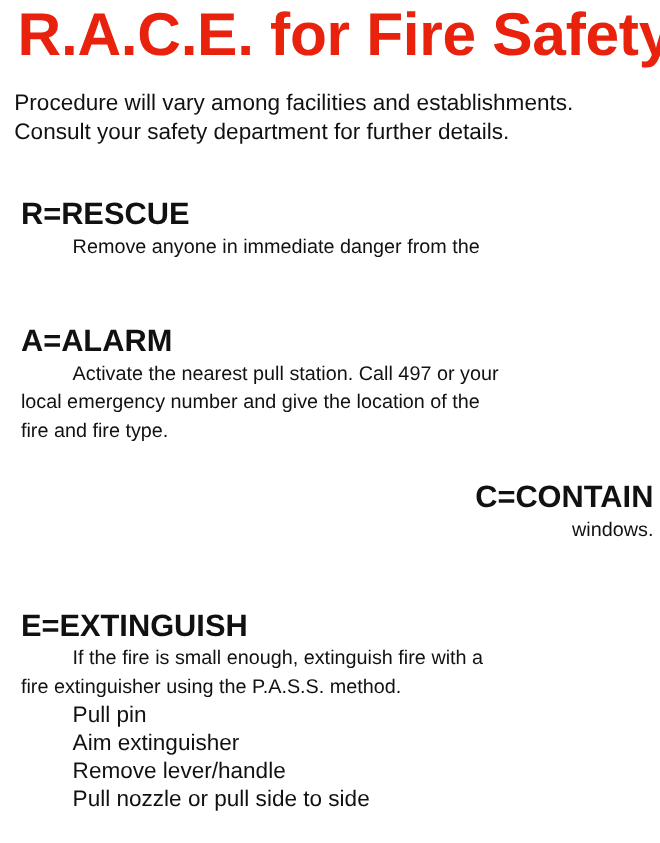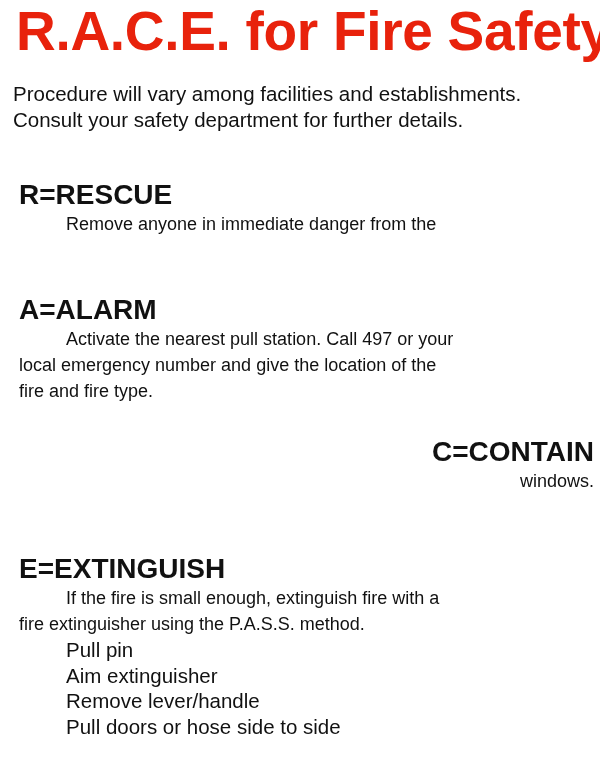--- a/index.html
+++ b/index.html
@@ -56,15 +56,15 @@
 <div class="section" style="top:553px;">
   <h2>E=EXTINGUISH</h2>
   <div class="body">
     <p class="indent">If the fire is small enough, extinguish fire with a</p>
     <p>fire extinguisher using the P.A.S.S. method.</p>
   </div>
   <ul class="pass">
     <li><b>Pull</b><span> pin</span></li>
     <li><b>Aim</b><span> extinguisher</span></li>
     <li><b>Remove</b><span> lever/handle</span></li>
-    <li><b>Pull</b><span> doors or hose side to side</span></li>
+    <li><b>Pull</b><span> nozzle or pull side to side</span></li>
   </ul>
 </div>
 
 </body></html>

